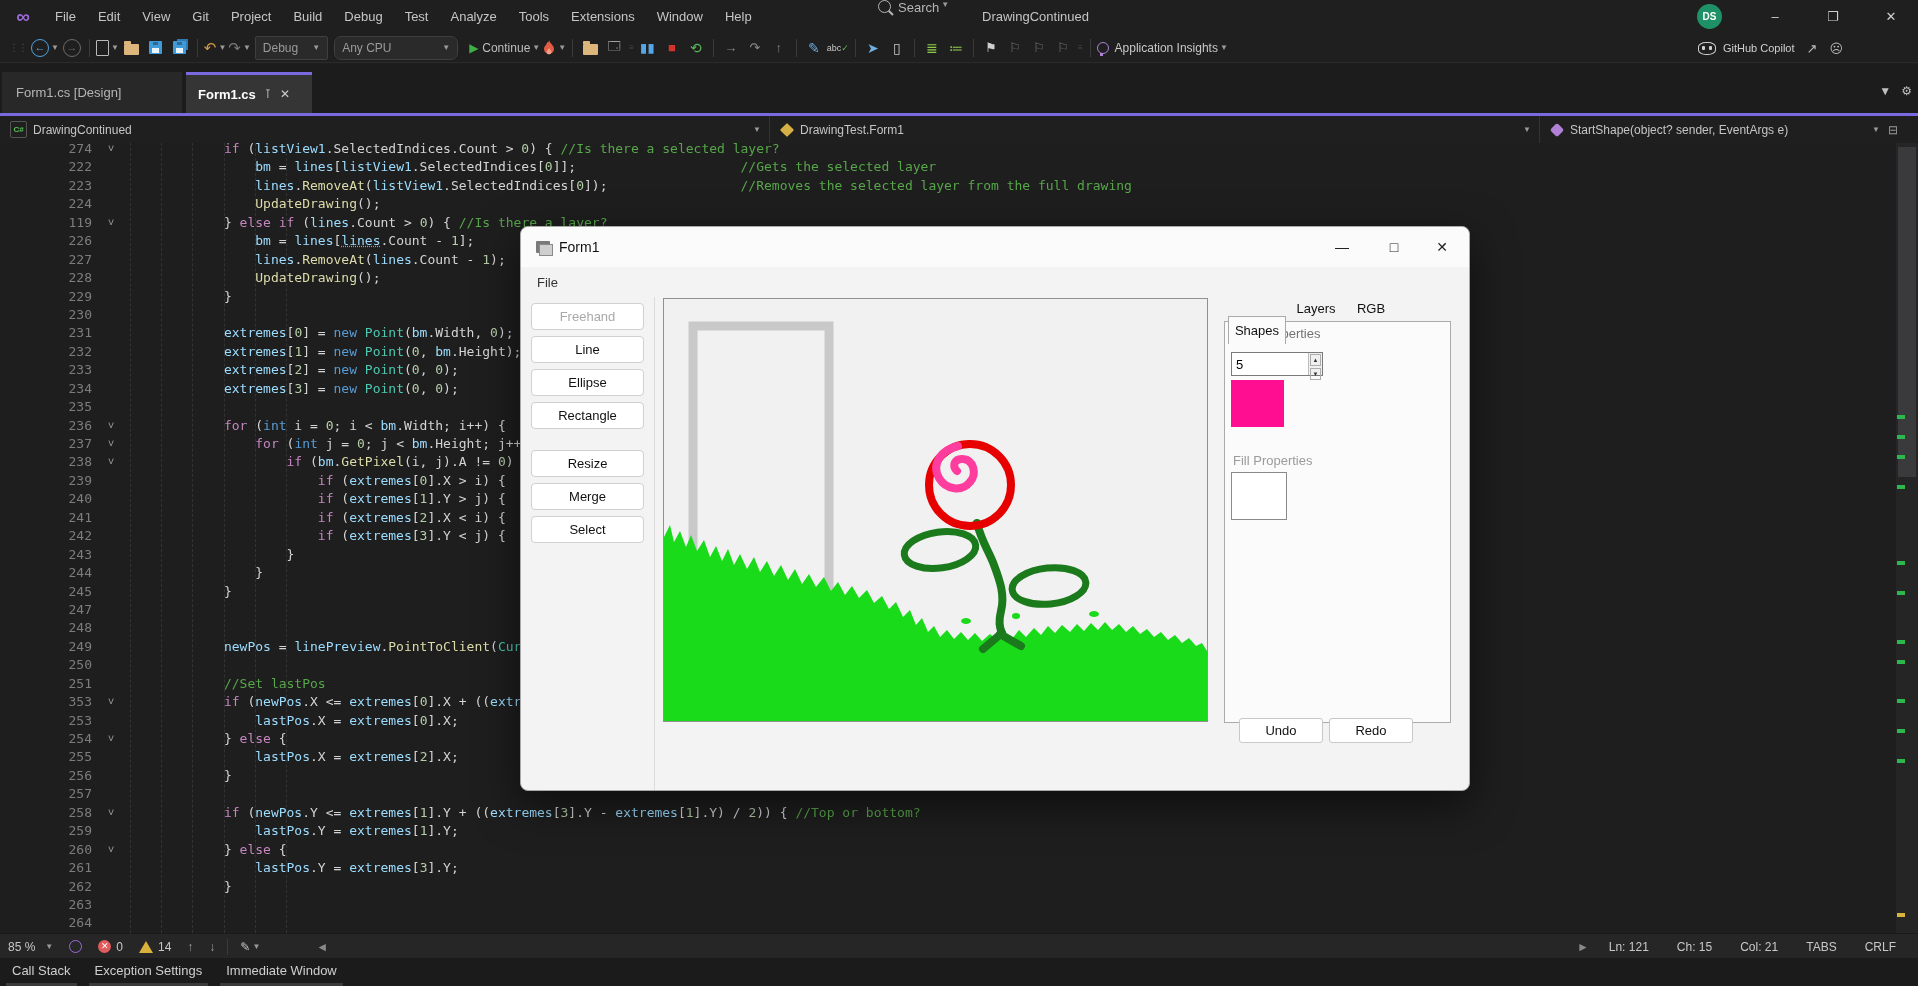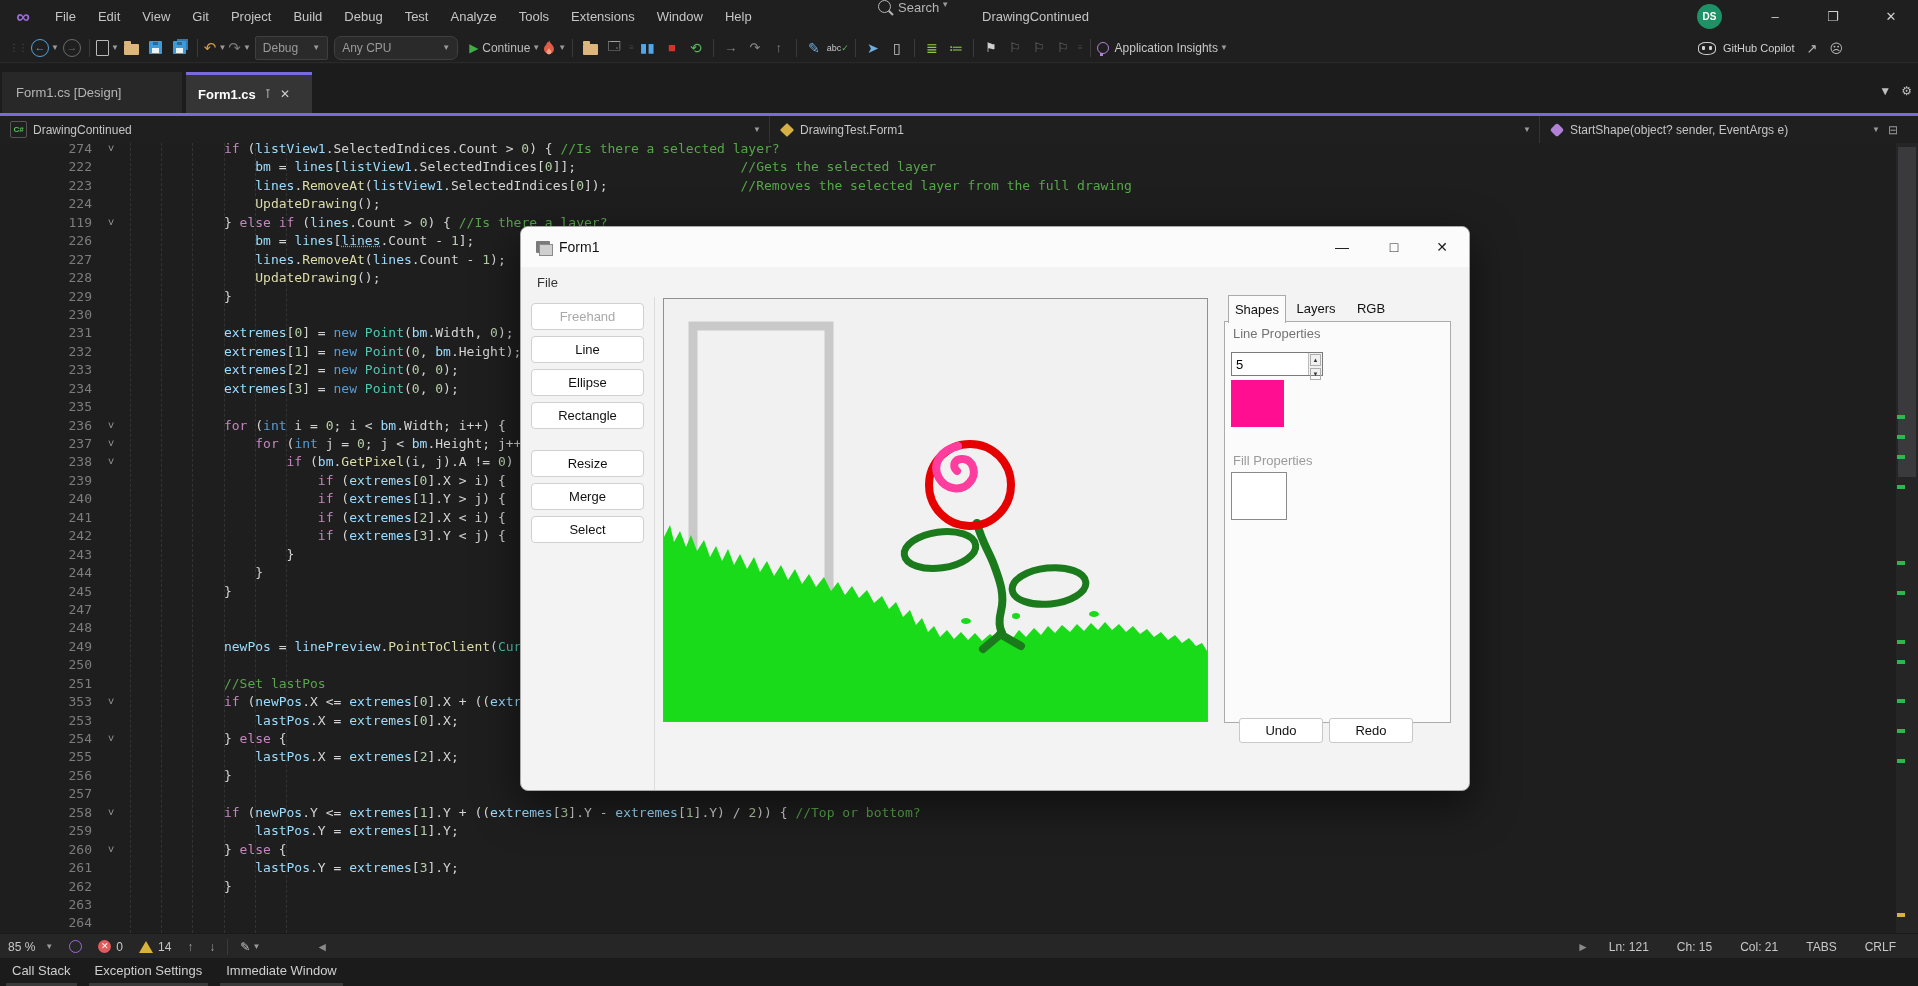--- a/index.html
+++ b/index.html
@@ -558,21 +558,21 @@
       <path d="M336,335 L357,347" fill="none" stroke="#1b7a1b" stroke-width="8" stroke-linecap="round"></path>
       <ellipse cx="276" cy="251" rx="36" ry="18" fill="none" stroke="#1b7a1b" stroke-width="7" transform="rotate(-8 276 251)"></ellipse>
       <ellipse cx="385" cy="287" rx="37" ry="18" fill="none" stroke="#1b7a1b" stroke-width="7" transform="rotate(-6 385 287)"></ellipse>
       <circle cx="306" cy="186" r="41" fill="none" stroke="#e60000" stroke-width="8"></circle>
       <path d="M294,147 C277,151 267,165 275,179 C282,191 298,193 306,183 C313,175 310,161 299,160 C291,159 287,167 293,172" fill="none" stroke="#ff3d9e" stroke-width="8" stroke-linecap="round"></path>
     </svg>
   </div>
 
   <div id="shape-panel">
     <div id="panel-tabs">
-        <div class="ptab active" style="left: 4px; width: 56px;">Shapes</div>
+        <div class="ptab active" style="left: 4px; width: 56px; margin-top: 21px;">Shapes</div>
         <div class="ptab" style="left: 66px; width: 52px;">Layers</div>
         <div class="ptab" style="left: 124px; width: 46px;">RGB</div>
       </div>
     <div id="panel-page">
       <div style="position:absolute;left:8px;top:4px;color:#737373;">Line Properties</div>
       <div class="spinner">
         <input value="5" style="">
         <div class="spin-btns">
           <div>▲</div>
           <div>▼</div>

